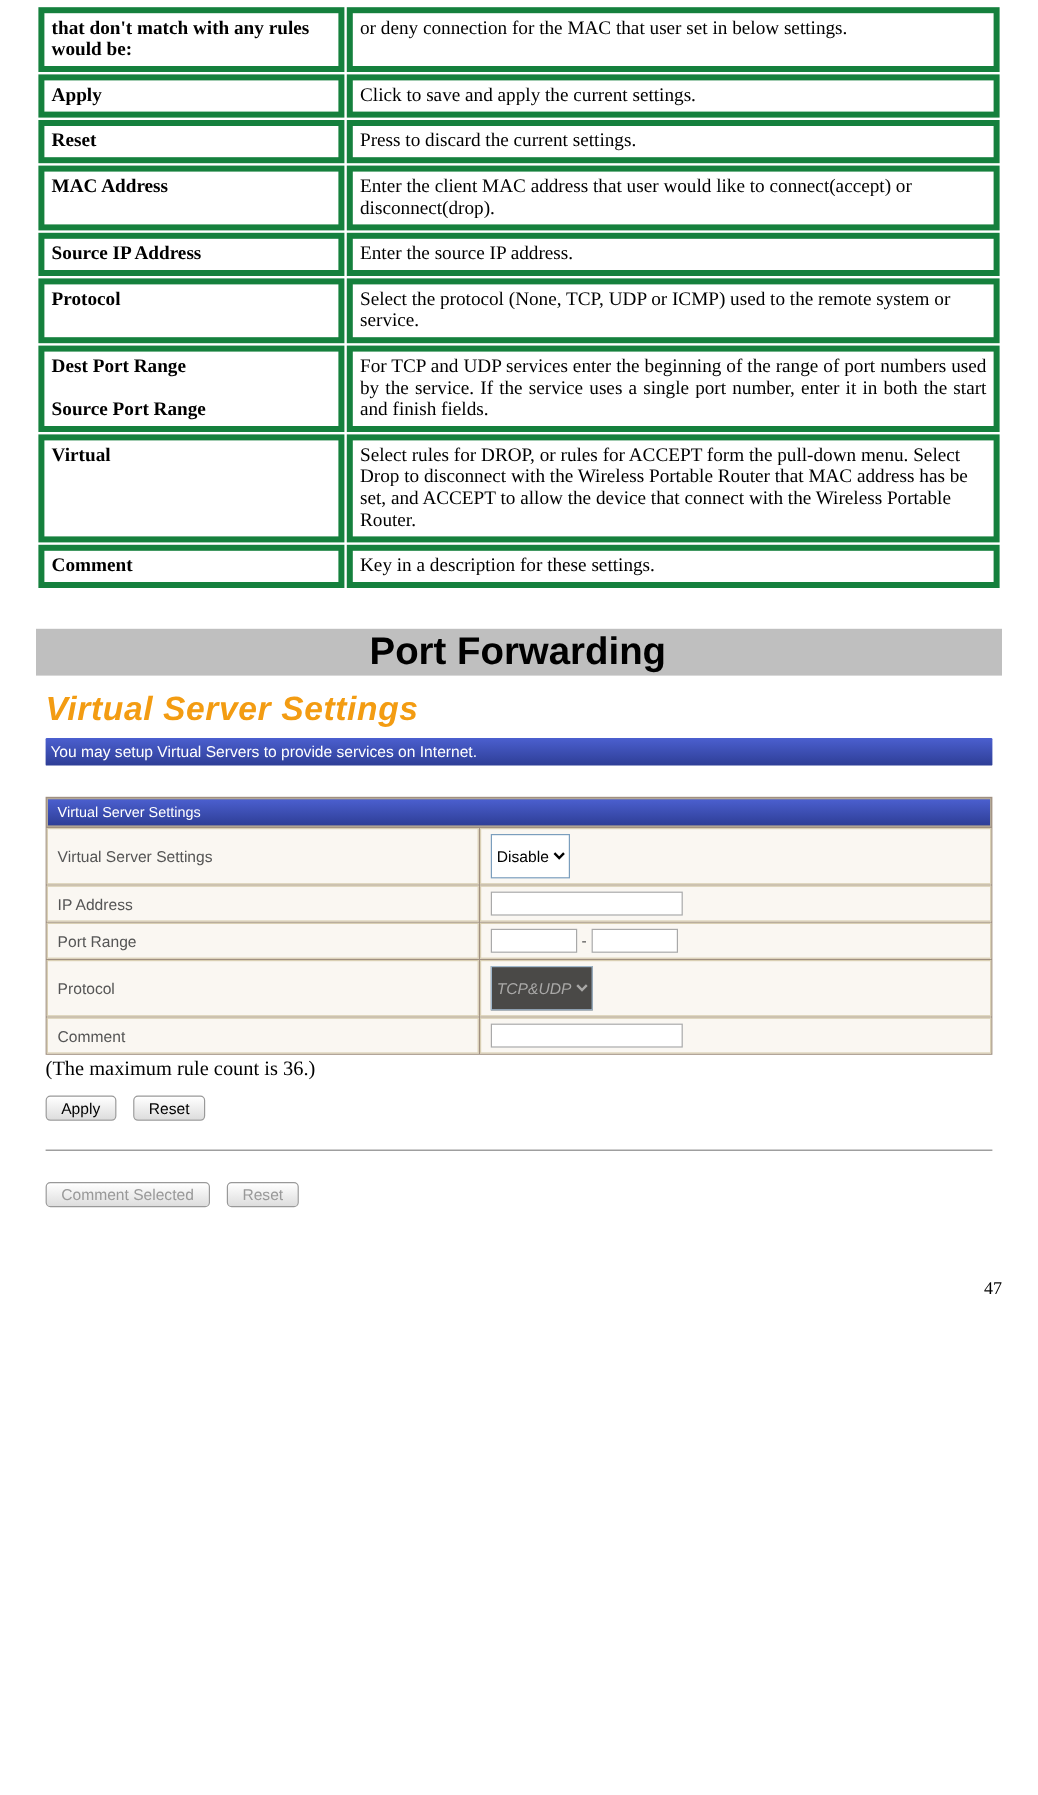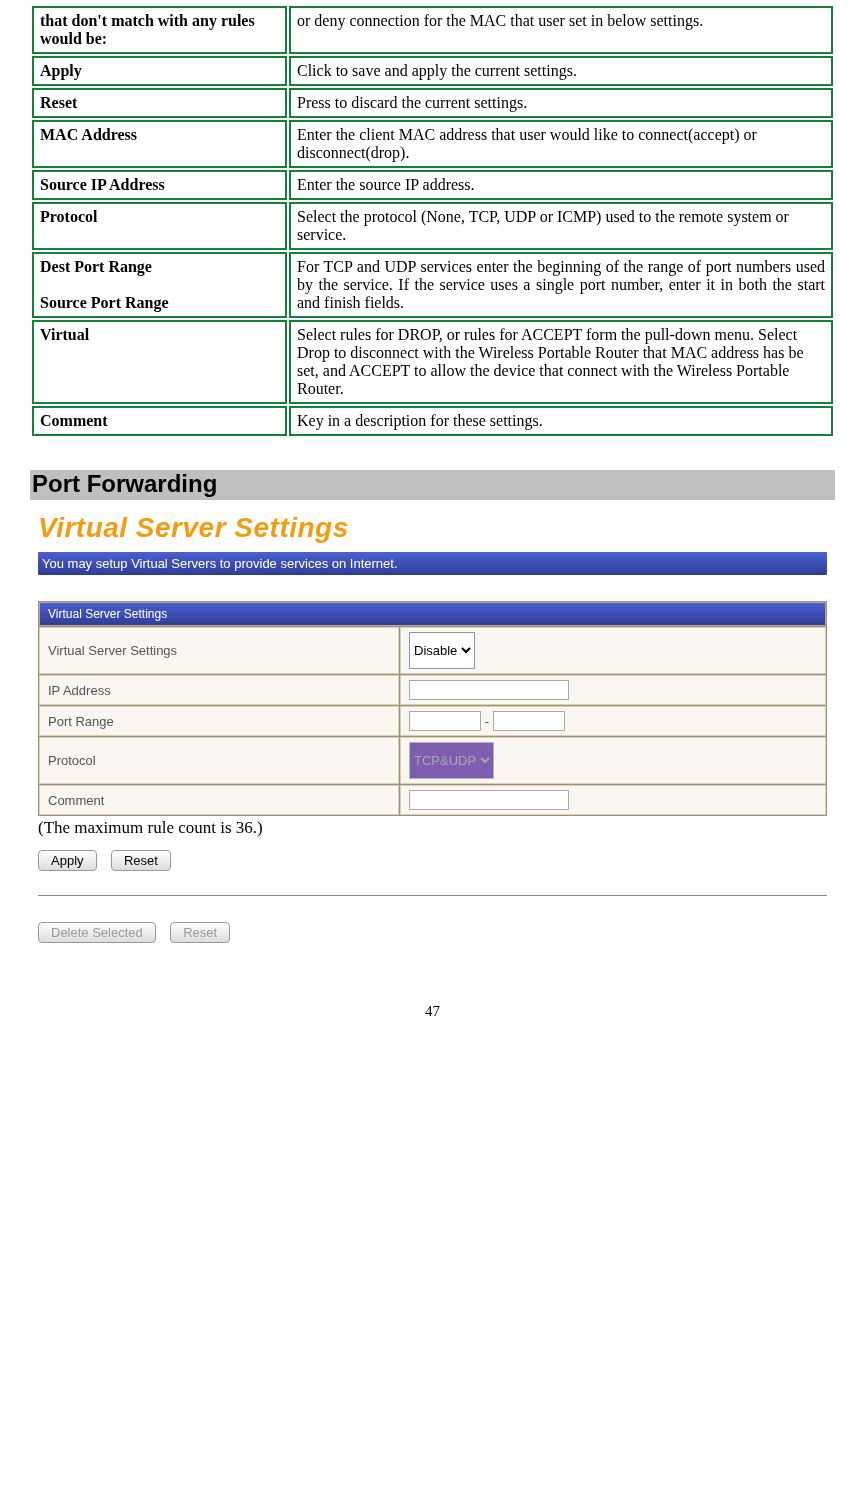--- a/index.html
+++ b/index.html
@@ -12,37 +12,38 @@
       margin: 0 auto;
       padding: 4px 30px 10px 30px;
     }
     .param-table {
       width: 100%;
       border-collapse: separate;
       border-spacing: 2px;
       margin-bottom: 32px;
     }
     .param-table td {
-      border: 2px solid #15803d;
+      border: 5px solid #15803d;
       background: #fff;
       padding: 4px 6px;
       vertical-align: top;
       font-size: 16px;
     }
     .param-table td.label {
       width: 255px;
       font-weight: bold;
     }
     .section-heading {
       font-family: Verdana, Arial, sans-serif;
-      font-size: 24px;
+      font-size: 32px;
       font-weight: bold;
       background: #bfbfbf;
       padding: 0 4px 2px 2px;
       margin-bottom: 6px;
+      text-align: center;
     }
     .vs-panel {
       padding: 6px 8px 12px 8px;
       font-family: Tahoma, Arial, sans-serif;
     }
     .vs-title {
       font-family: Arial, sans-serif;
       font-size: 28px;
       font-weight: bold;
       font-style: italic;
@@ -93,21 +94,21 @@
       height: 20px;
       background: #fff;
     }
     .form-select {
       font-family: Tahoma, Arial, sans-serif;
       font-size: 13px;
       border: 1px solid #7b9ebd;
       height: 37px;
       background: #fff;
     }
-    .form-select.disabled { color: #888; background:#4c1d95; }
+    .form-select.disabled { color: #888; background:#000000;font-style:italic; }
     .note {
       font-family: "Times New Roman", serif;
       font-size: 17px;
       margin: 2px 0 12px 0;
     }
     .btn-row { margin: 8px 0 24px 0; }
     .btn {
       font-family: Tahoma, Arial, sans-serif;
       font-size: 13px;
       padding: 2px 12px;
@@ -146,21 +147,21 @@
     }
     .cur-table td.col-head {
       background: #faf7f2;
       border: 1px solid #d9cfb3;
       padding: 4px 8px;
       text-align: center;
       font-family: "Times New Roman", serif;
       font-size: 17px;
     }
     .page-num {
-      text-align: center;
+      text-align: right;
       font-size: 15px;
       margin-top: 24px;
     }
   </style>
 </head>
 <body>
 
 <table class="param-table">
   <tbody>
     <tr>
@@ -258,18 +259,18 @@
 
   <div class="btn-row">
     <button class="btn">Apply</button>
     <button class="btn">Reset</button>
   </div>
 
   <hr class="sep">
 
 
   <div class="btn-row">
-    <button class="btn disabled" disabled="">Delete Selected</button>
+    <button class="btn disabled" disabled="">Comment Selected</button>
     <button class="btn disabled" disabled="">Reset</button>
   </div>
 </div>
 
 <div class="page-num">47</div>
 
 </body></html>

